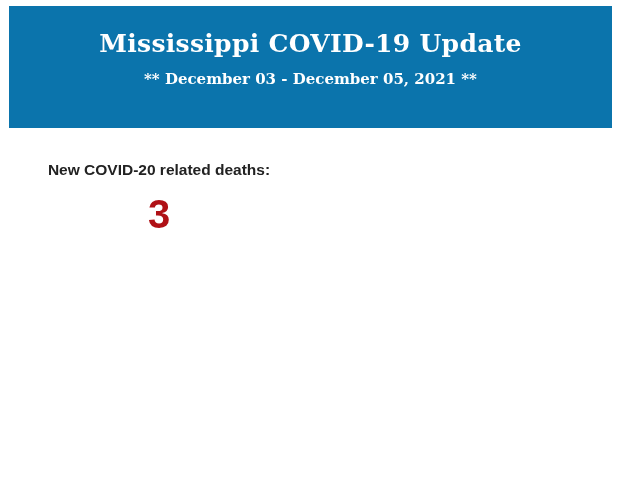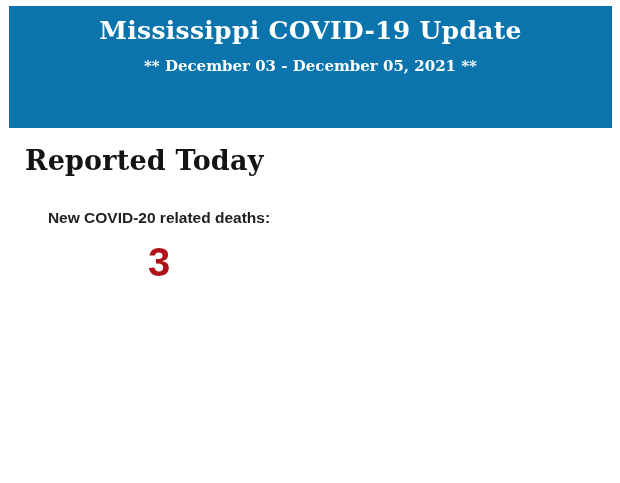--- a/index.html
+++ b/index.html
@@ -16,21 +16,21 @@
     height: 122px;
     text-align: center;
     color: #ffffff;
     box-sizing: border-box;
   }
   .header-title {
     font-family: "DejaVu Serif", serif;
     font-weight: bold;
     font-size: 25px;
     letter-spacing: 0.3px;
-    padding-top: 10px;
+    padding-top: 23px;
     margin: 0;
   }
   .header-subtitle {
     font-family: "DejaVu Serif", serif;
     font-weight: bold;
     font-size: 15px;
     margin-top: 12px;
   }
   .content { padding: 0 25px; }
   .page-heading {
@@ -72,21 +72,20 @@
 
 <div class="page">
 
   <div class="header" style="background-color: rgb(11, 116, 172);">
     <div class="header-title">Mississippi COVID-19 Update</div>
     <div class="header-subtitle">** December 03 - December 05, 2021 **</div>
   </div>
 
   <div class="content">
 
-    <h1 class="page-heading">Reported Today</h1>
 
     <div class="stats">
 
 
       <div class="stat">
         <div class="stat-label">New COVID-20 related deaths:</div>
         <div class="stat-value" style="color: rgb(176, 17, 22);">3</div>
       </div>
 
     </div>

